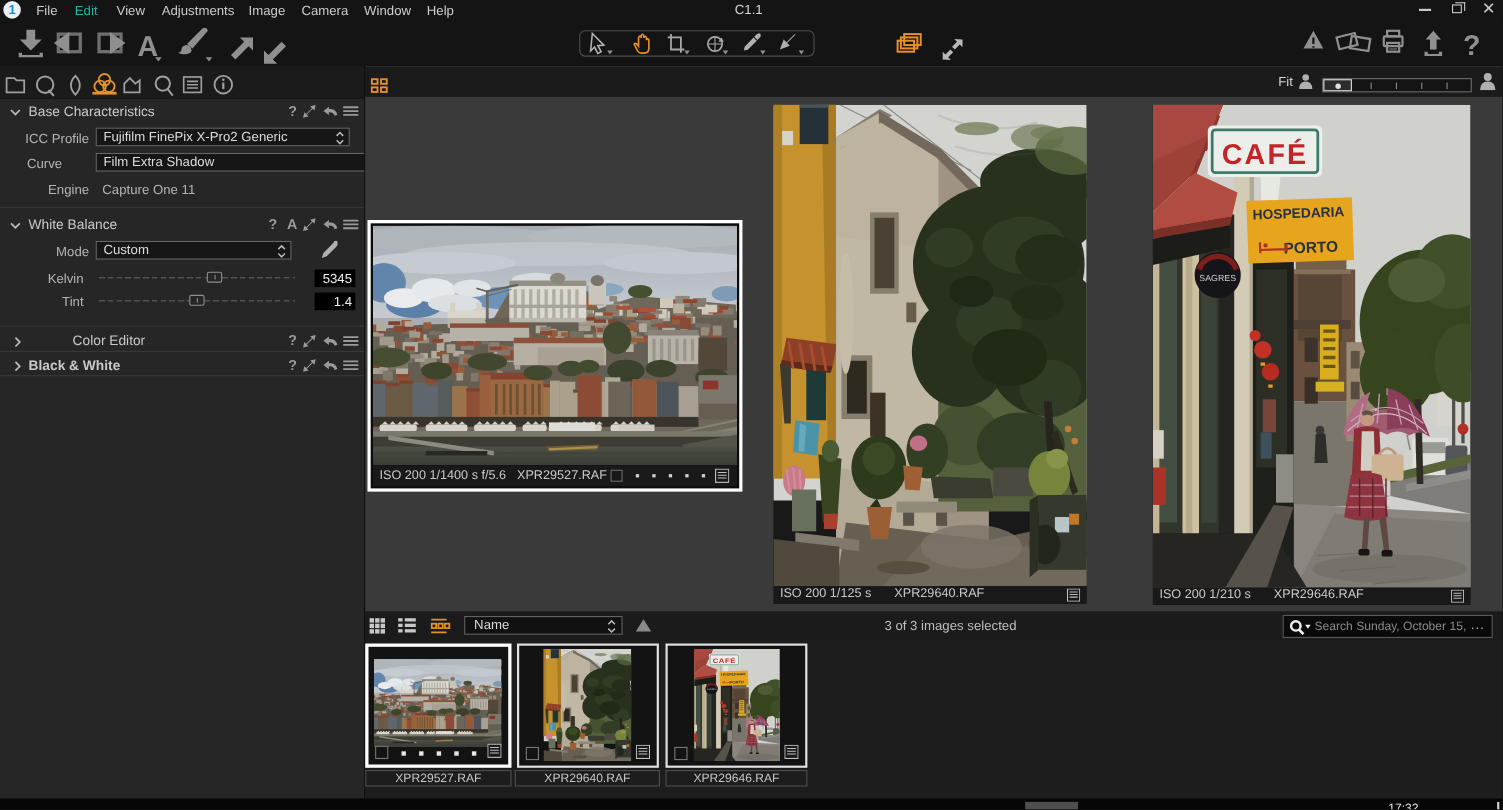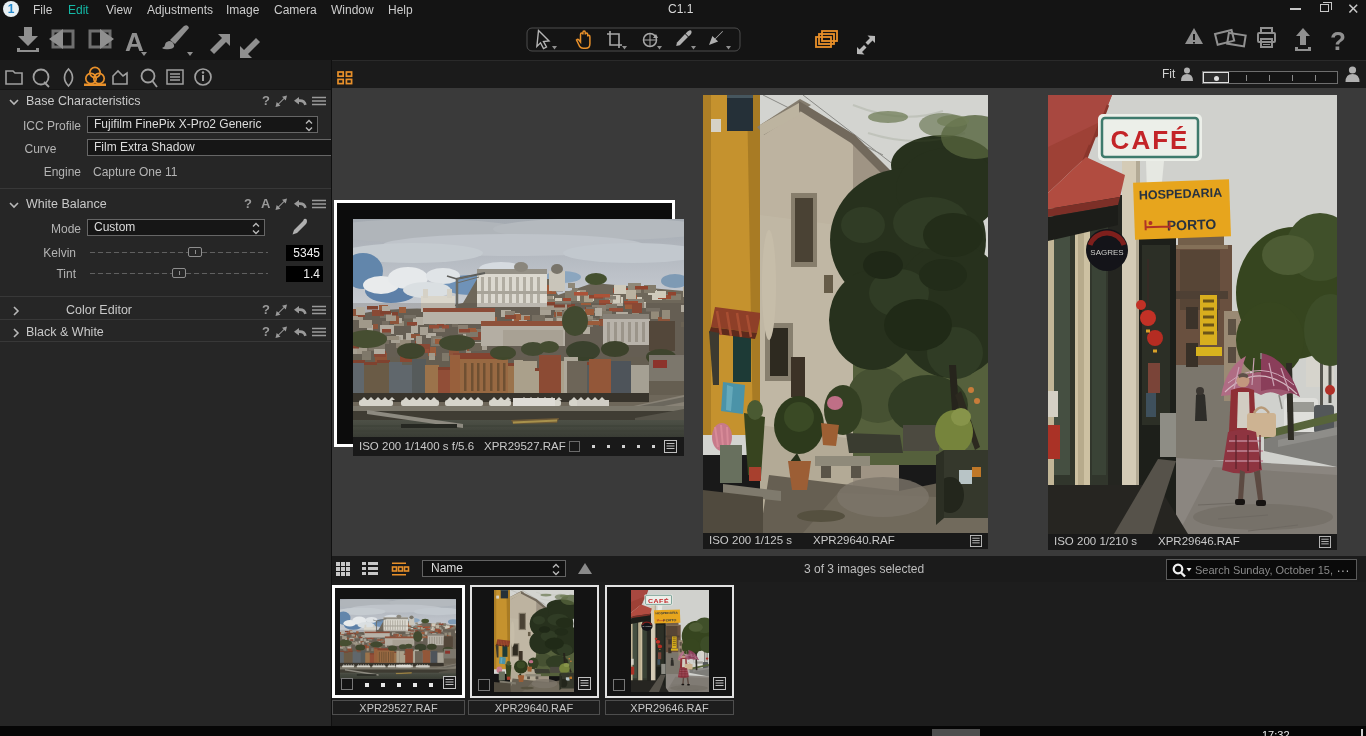--- a/index.html
+++ b/index.html
@@ -259,21 +259,21 @@
               </g>
         </svg>
           </div>
       </div>
       <div class="abs" style="left:0;top:228px;width:331px;height:1px;background:#383838;"></div>
 
       <div class="abs" style="left:0;top:231px;width:331px;height:22px;">
         <svg class="abs" style="left:10px;top:5px;" width="12" height="12" viewBox="0 0 12 12">
             <path d="M4 2 l4 4 -4 4" fill="none" stroke="#b8b8b8" stroke-width="1.6"></path>
           </svg>
-        <div class="abs" style="left:26px;top:3px;color:#c9c9c9;font-size:12.5px;">Black &amp; White</div>
+        <div class="abs" style="left:26px;top:3px;color:#c9c9c9;font-size:12.5px;font-weight:bold;">Black &amp; White</div>
         <div style="position:absolute;right:5px;top:2px;">
             <svg width="70" height="16" viewBox="0 0 70 16" style="display:block;">
           <text x="6" y="12" font-size="13" font-weight="bold" fill="#9a9a9a" font-family="Liberation Sans">?</text>
           <path d="M31 2.5 l-1.2 5 -1.6 -1.6 -5.3 5.3 1.6 1.6 -5 1.2 1.2 -5 1.6 1.6 5.3 -5.3 -1.6 -1.6 z" fill="#9a9a9a"></path>
           <path d="M43 4 l-5 3.8 5 3.8 v-2.5 q4.2 -0.4 5.2 3.2 l2.5 -0.8 q-1.3 -5.8 -7.7 -5.3 z" fill="#9a9a9a"></path>
           <g stroke="#9a9a9a" stroke-width="1.6">
                 <path d="M56 4.5 h14 M56 8 h14 M56 11.5 h14"></path>
               </g>
         </svg>
           </div>
@@ -307,21 +307,21 @@
       <div class="abs" style="left:112px;top:3px;width:1px;height:6px;background:#8a8a8a;"></div>
     </div>
     <svg class="abs" style="left:1012px;top:4px;" width="17" height="17" viewBox="0 0 17 17">
       <circle cx="8.5" cy="5" r="3.6" fill="#b0b0b0"></circle>
         <path d="M1.5 17 q0 -8 7 -8 q7 0 7 8 z" fill="#b0b0b0"></path>
     </svg>
   </div>
 
   <div class="abs" id="viewer" style="left:332px;top:88px;width:1034px;height:468px;background:#3a3a3a;"></div>
 
-    <div class="abs" style="left:334px;top:200px;width:341px;height:247px;border:3px solid #ffffff;background:#0c0c0c;padding:16px;">
+    <div class="abs" style="left:334px;top:200px;width:341px;height:247px;border:3px solid #ffffff;background:#0c0c0c;padding:2px;">
       <div style="position:relative;width:331px;height:218px;overflow:hidden;">
         <svg width="331" height="218" viewBox="0 0 331 218" style="display:block">
           <defs>
             <linearGradient id="sky1" x1="0" y1="0" x2="0" y2="1">
               <stop offset="0" stop-color="#a4aab1"></stop>
               <stop offset="0.55" stop-color="#bcc1c8"></stop>
               <stop offset="1" stop-color="#ccd0d5"></stop>
             </linearGradient>
             <linearGradient id="wat1" x1="0" y1="0" x2="0" y2="1">
               <stop offset="0" stop-color="#4d5046"></stop>

